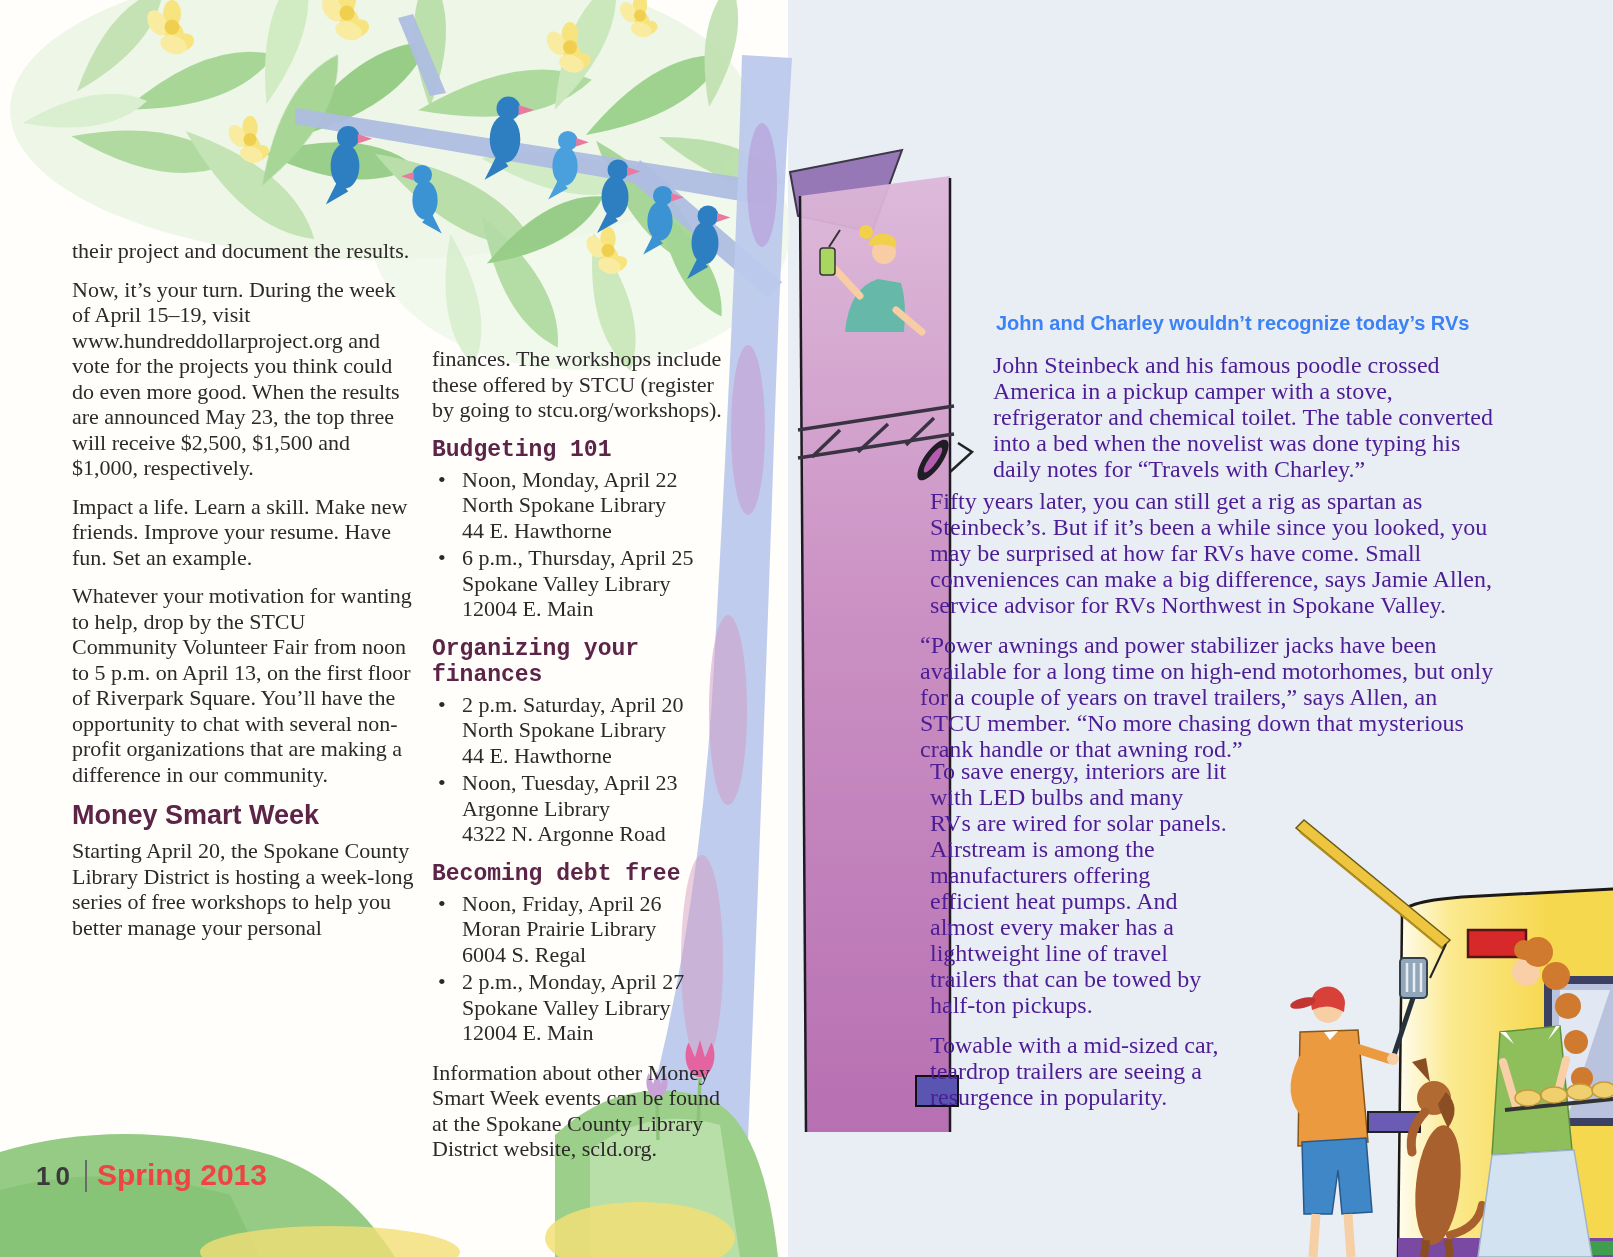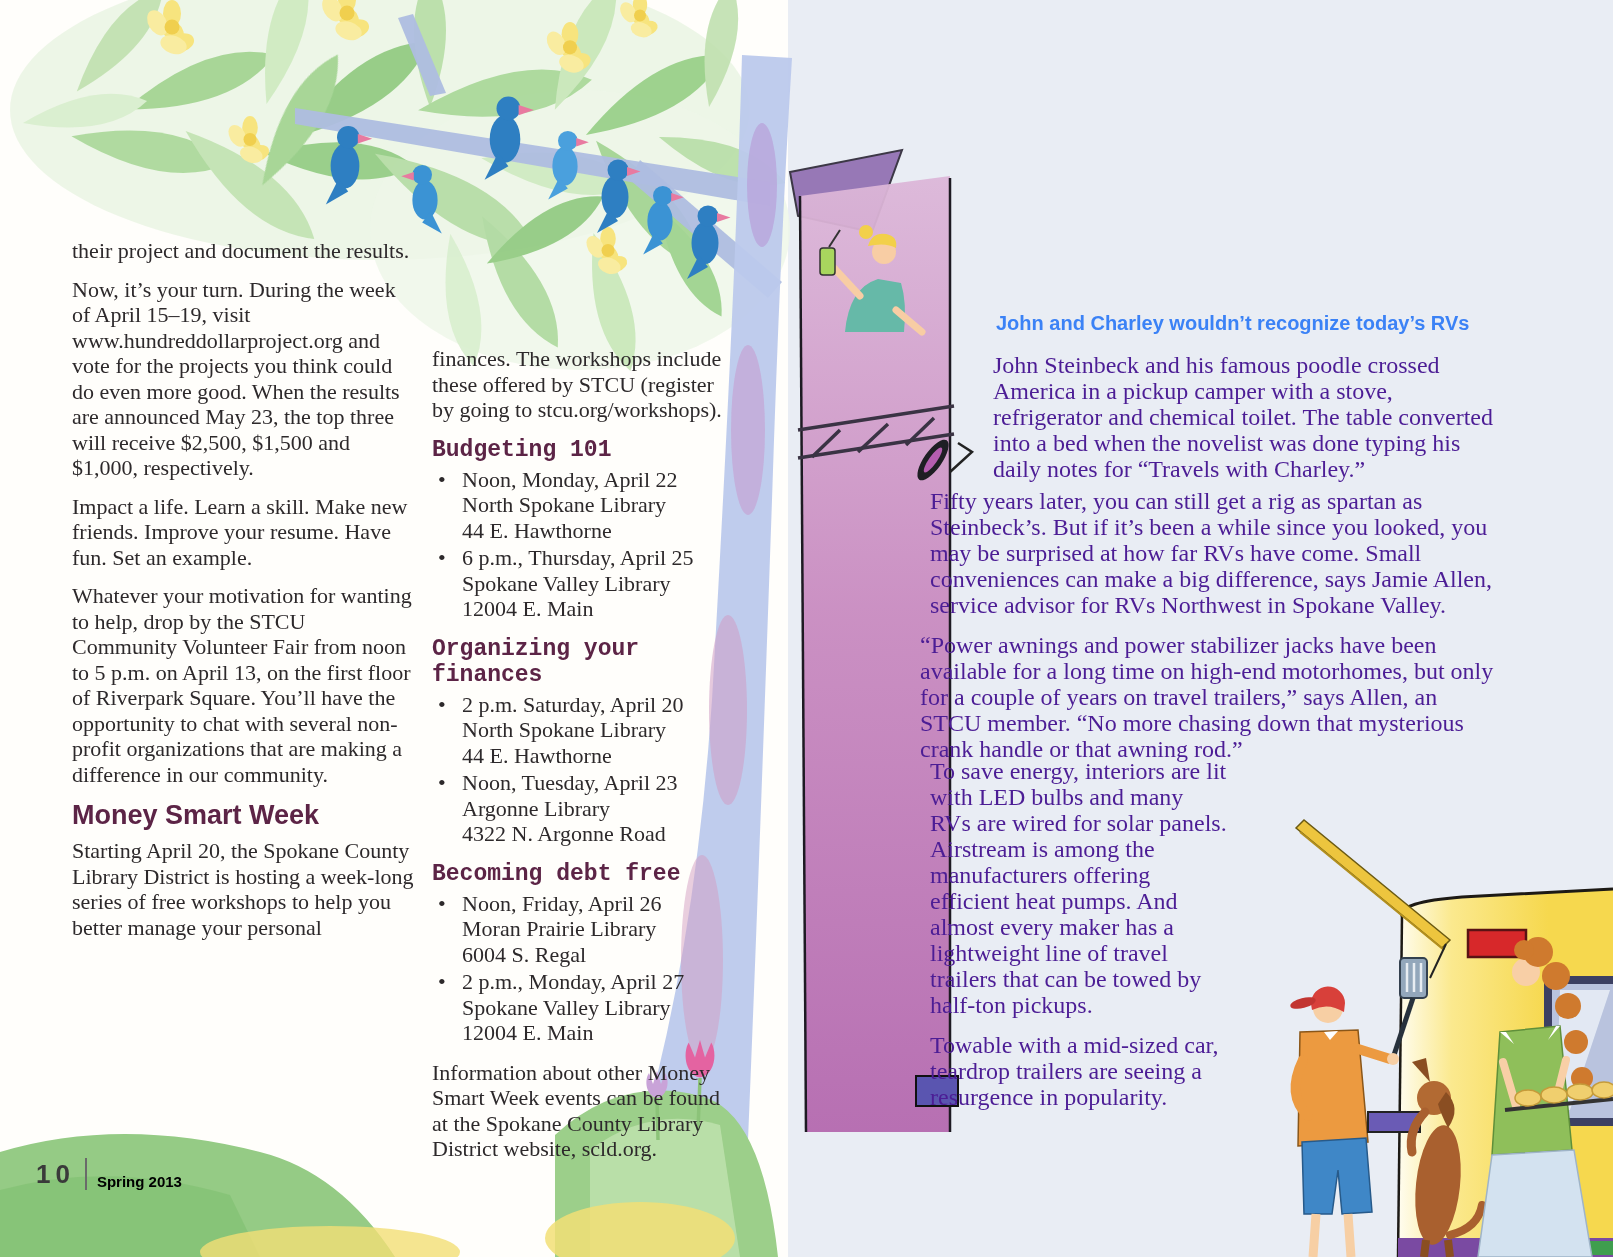--- a/index.html
+++ b/index.html
@@ -20,21 +20,21 @@
   .blist li::before{content:"•";position:absolute;left:6px;top:0;}
   .big-title{font-family:"Liberation Sans",sans-serif;font-weight:700;color:#5c2446;
              font-size:97px;line-height:100px;letter-spacing:-2px;white-space:pre-line;margin:0;}
   .subtitle{font-family:"Liberation Sans",sans-serif;font-weight:700;color:#3b82f6;
             font-size:20px;line-height:27px;margin:0;}
   .rp{font-size:24px;line-height:26px;color:#4c1d95;margin:0 0 14px 0;}
   .footer{position:absolute;z-index:2;display:flex;align-items:flex-end;gap:10px;
           font-family:"Liberation Sans",sans-serif;}
   .pgnum{font-size:26px;font-weight:700;letter-spacing:5px;color:#3a3a3a;}
   .fdiv{width:2px;height:32px;background:#6a6a6a;}
-  .issue{font-size:15px;font-weight:700;color:#000000;}
+  .issue{font-size:30px;font-weight:700;color:#ef4444;}
 </style>
 </head>
 <body>
 
 <div class="spread">
 
   <div class="page-left"></div>
   <div class="page-right"></div>
 
   <svg class="art" width="1613" height="1257" viewBox="0 0 1613 1257">

